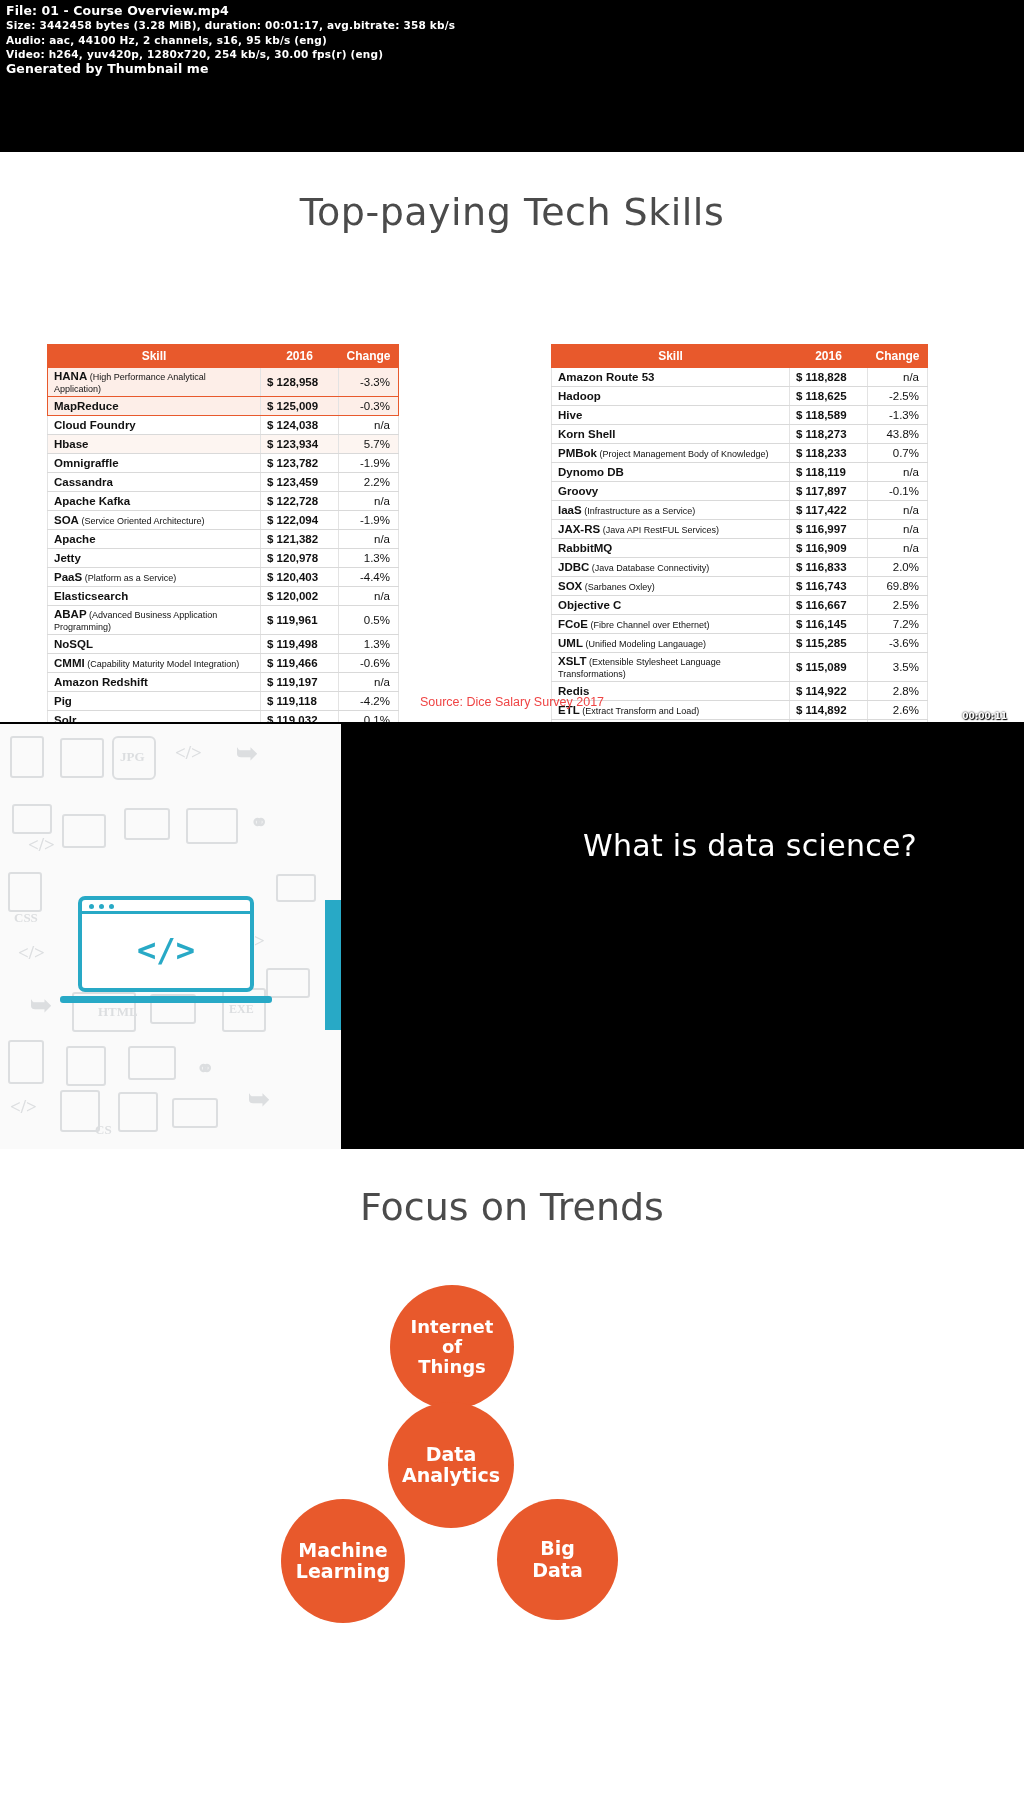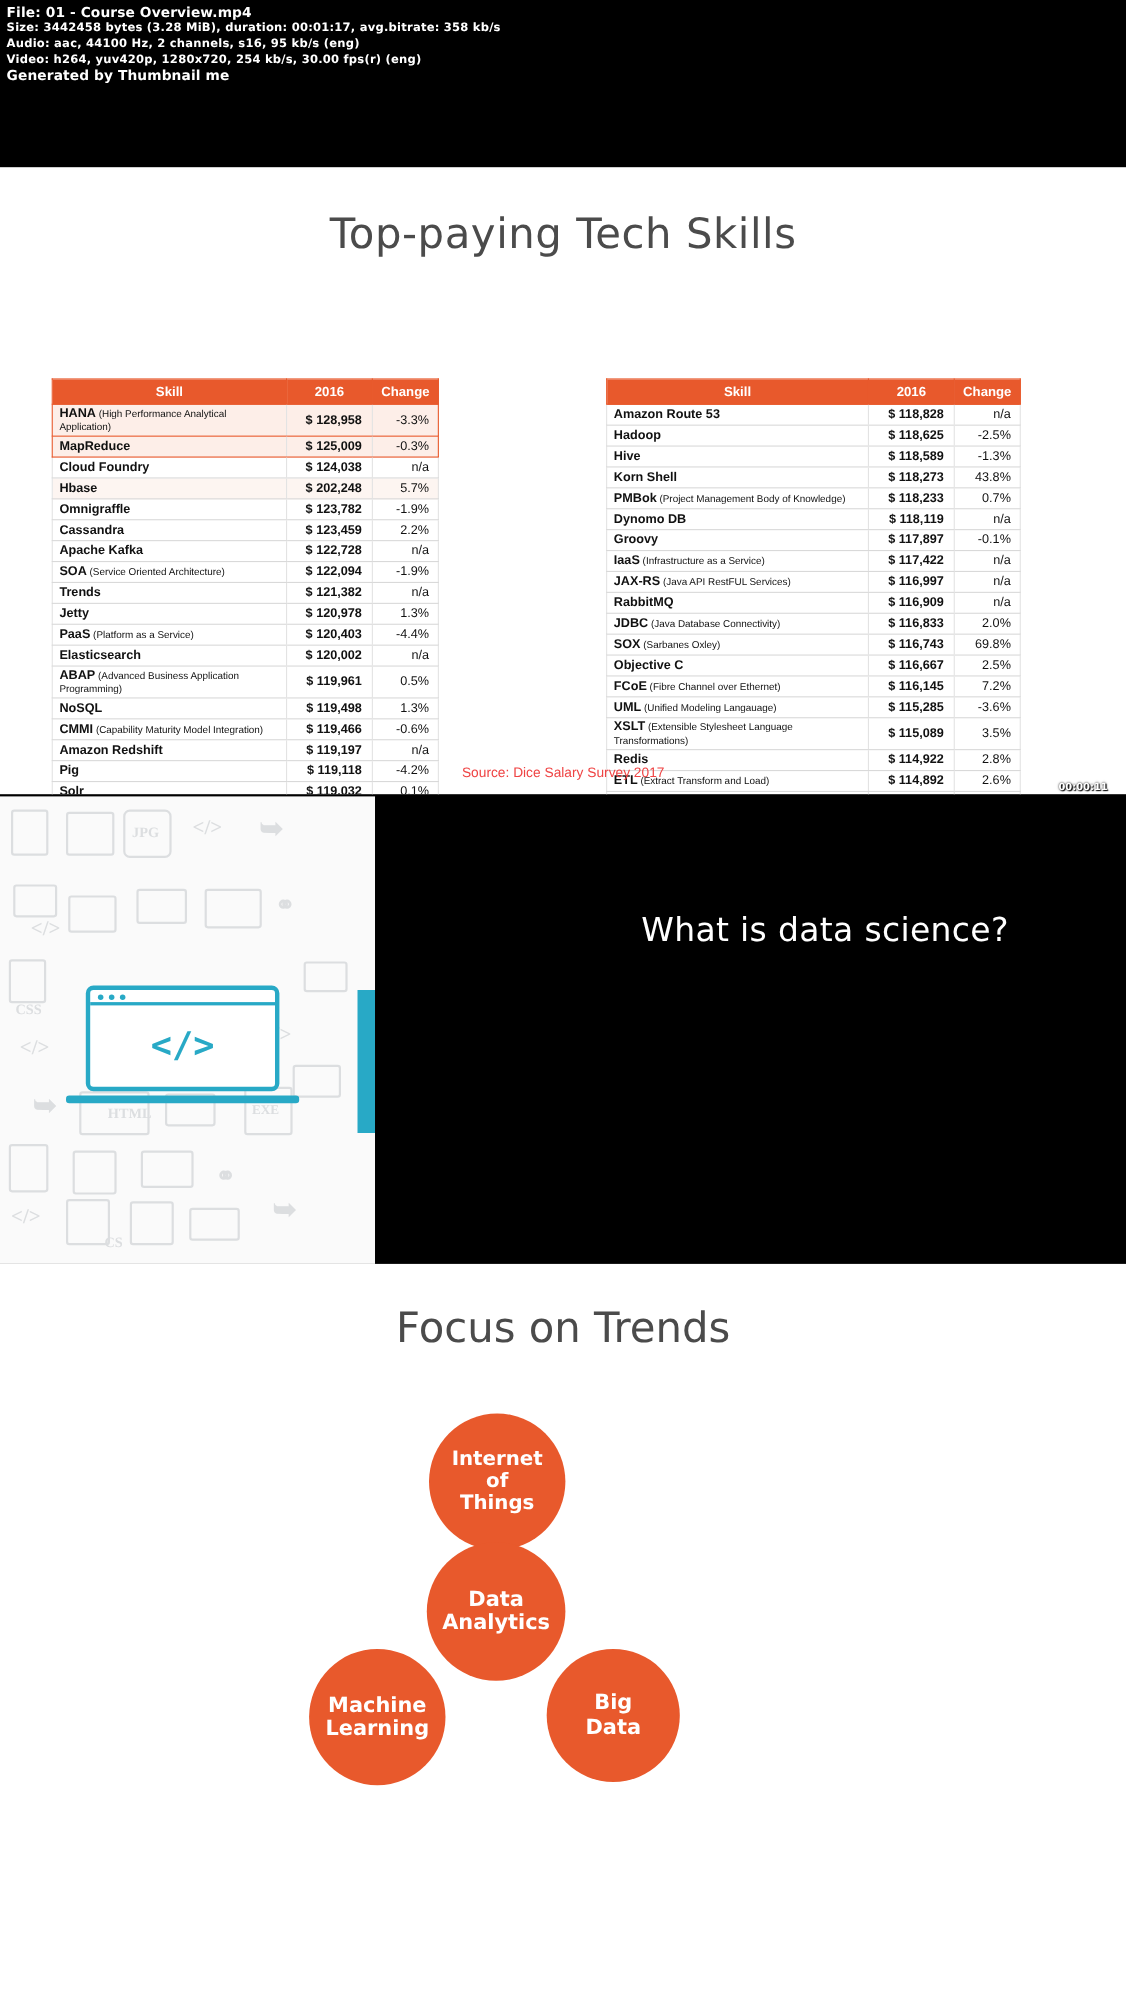--- a/index.html
+++ b/index.html
@@ -104,21 +104,21 @@
   table.sk th.c2016 { width: 78px; }
   table.sk th.cchg { width: 60px; }
   table.sk td {
     border-bottom: 1px solid #d9d9d9;
     padding: 2px 6px;
     font-size: 11.5px;
     font-weight: bold;
     height: 19px;
   }
   table.sk td.skill { text-align: left; border-left: 1px solid #e3e3e3; }
-  table.sk td.v { text-align: right; padding-right: 9px; border-left: 1px solid #e3e3e3; }
+  table.sk td.v { padding-right: 9px; border-left: 1px solid #e3e3e3; }
   table.sk td.c { text-align: right; padding-right: 8px; border-left: 1px solid #e3e3e3; border-right: 1px solid #e3e3e3; font-weight: normal; }
   table.sk td.skill .note { font-weight: normal; font-size: 9px; }
   tr.hl td { background: #fdeee8; }
   tr.hl2 td { background: #fdf5f1; }
   tr.boxed td { border-top: 1px solid #e8592c; border-bottom: 1px solid #e8592c; }
   tr.boxed td.skill { border-left: 1px solid #e8592c; }
   tr.boxed td.c { border-right: 1px solid #e8592c; }
   #slide1 .source {
     position: absolute;
     top: 543px;
@@ -269,21 +269,21 @@
                 <td class="v">$ 125,009</td>
                 <td class="c">-0.3%</td>
               </tr>
               <tr>
                 <td class="skill">Cloud Foundry</td>
                 <td class="v">$ 124,038</td>
                 <td class="c">n/a</td>
               </tr>
               <tr class="hl2">
                 <td class="skill">Hbase</td>
-                <td class="v">$ 202,248</td>
+                <td class="v">$ 123,934</td>
                 <td class="c">5.7%</td>
               </tr>
               <tr>
                 <td class="skill">Omnigraffle</td>
                 <td class="v">$ 123,782</td>
                 <td class="c">-1.9%</td>
               </tr>
               <tr>
                 <td class="skill">Cassandra</td>
                 <td class="v">$ 123,459</td>
@@ -293,21 +293,21 @@
                 <td class="skill">Apache Kafka</td>
                 <td class="v">$ 122,728</td>
                 <td class="c">n/a</td>
               </tr>
               <tr>
                 <td class="skill">SOA<span class="note"> (Service Oriented Architecture)</span></td>
                 <td class="v">$ 122,094</td>
                 <td class="c">-1.9%</td>
               </tr>
               <tr>
-                <td class="skill">Trends</td>
+                <td class="skill">Apache</td>
                 <td class="v">$ 121,382</td>
                 <td class="c">n/a</td>
               </tr>
               <tr>
                 <td class="skill">Jetty</td>
                 <td class="v">$ 120,978</td>
                 <td class="c">1.3%</td>
               </tr>
               <tr>
                 <td class="skill">PaaS<span class="note"> (Platform as a Service)</span></td>

